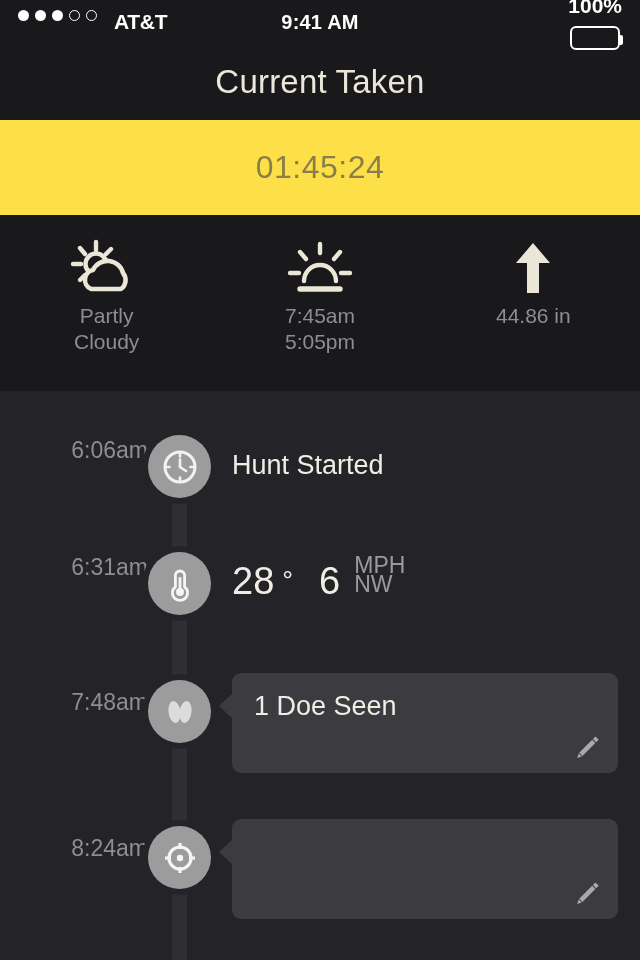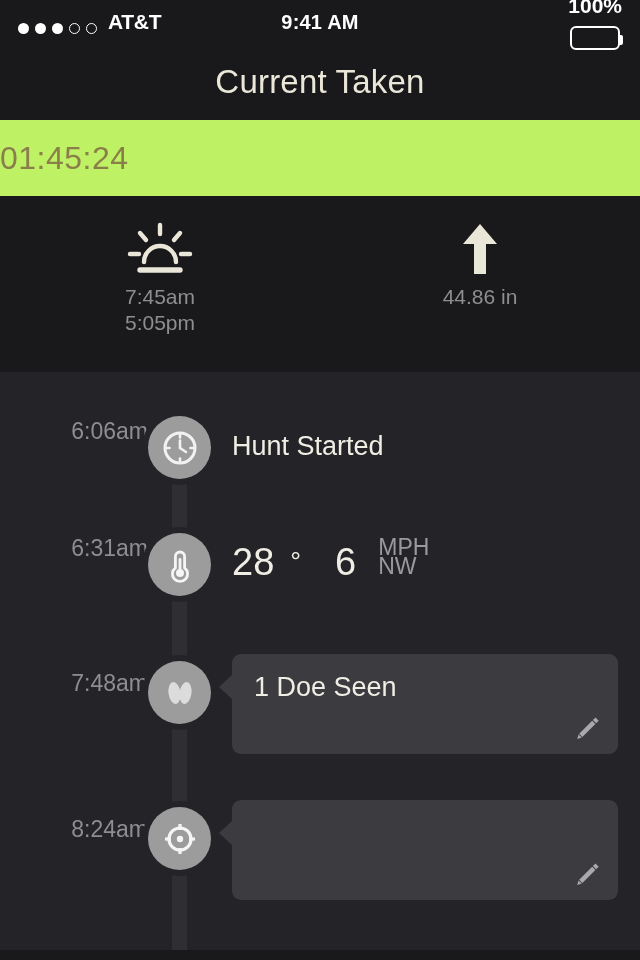--- a/index.html
+++ b/index.html
@@ -9,21 +9,21 @@
     font-family:"Liberation Sans", sans-serif;
     overflow:hidden;
   }
   #screen { position:relative; width:640px; height:960px; background:#19191c; }
 
   
   .statusbar{
     position:relative; height:44px; background:#19191c;
     display:flex; align-items:center; padding:0 18px;
   }
-  .sb-left{ display:flex; align-items:flex-end; gap:7px; }
+  .sb-left{ display:flex; align-items:flex-start; gap:13px; }
   .dots{ display:flex; align-items:center; gap:6px; }
   .dot{ width:11px; height:11px; border-radius:50%; background:#ffffff; }
   .dot.empty{ background:transparent; border:1.6px solid #ffffff; width:11px; height:11px; }
   .carrier{ color:#ffffff; font-size:21px; font-weight:bold; letter-spacing:-0.3px; margin-left:4px; }
   .sb-center{
     position:absolute; left:0; right:0; text-align:center;
     color:#ffffff; font-size:20px; font-weight:bold; letter-spacing:0.2px;
     pointer-events:none;
   }
   .sb-right{ margin-left:auto; display:flex; align-items:center; gap:8px;flex-direction:column; }
@@ -31,22 +31,22 @@
   .batt{ position:relative; width:50px; height:24px; border:2px solid #ffffff; border-radius:6px; padding:2px; }
   .batt-fill{ height:100%; width:100%; background:#ffffff; border-radius:3px; }
   .batt-nub{ position:absolute; right:-5px; top:7px; width:4px; height:10px; background:#ffffff; border-radius:0 2px 2px 0; }
 
   
   .navbar{ height:76px; background:#19191c; display:flex; align-items:center; justify-content:center; }
   .nav-title{ color:#eae7d8; font-size:33px; font-weight:400; letter-spacing:0.2px; }
 
   
   .timerbar{
-    height:76px; background:#bef264;
-    display:flex; align-items:center; 
+    height:95px; background:#fde047;
+    display:flex; align-items:center; justify-content:center;
   }
   .timer-text{ color:#8a7f4a; font-size:32px; letter-spacing:0.5px; }
 
   
   .weather{
     background:#19191c; height:176px; display:flex;
     align-items:flex-start; padding-top:22px;
   }
   .wcol{ flex:1; display:flex; flex-direction:column; align-items:center; }
   .wicon{ height:62px; display:flex; align-items:center; justify-content:center; }
@@ -69,21 +69,21 @@
     color:#8e8e91; font-size:23px; line-height:30px;
   }
   .badge{
     position:absolute; left:148px; width:63px; height:63px; border-radius:50%;
     background:#9c9c9c; display:flex; align-items:center; justify-content:center;
     box-shadow:0 0 0 6px #242428;
   }
   .row-body{ position:absolute; left:232px; right:22px; }
   .row-title{ color:#f0eee4; font-size:27px; line-height:34px; }
 
-  .temp-line{ display:flex; align-items:flex-end; gap:8px; color:#f0eee4; }
+  .temp-line{ display:flex; align-items:center; gap:0; color:#f0eee4; }
   .temp-val{ font-size:38px; line-height:40px; }
   .deg{ font-size:27px; line-height:40px; margin-left:8px; }
   .wind-val{ font-size:38px; line-height:40px; margin-left:26px; }
   .wind-units{
     display:inline-block; margin-left:14px; color:#9a9a9d;
     font-size:23px; line-height:19px; white-space:pre-line;
     position:relative; top:-6px;
   }
 
   .card{
@@ -130,20 +130,37 @@
   <div class="navbar">
     <div class="nav-title">Current Taken</div>
   </div>
 
   <div class="timerbar">
     <div class="timer-text">01:45:24</div>
   </div>
 
   <div class="weather">
 
+    <div class="wcol">
+      <div class="wicon">
+        <svg width="76" height="58" viewBox="0 0 76 58">
+          <g stroke="#eae7d8" stroke-width="4.4" stroke-linecap="round" fill="none">
+            <line x1="27" y1="3" x2="27" y2="11"></line>
+            <line x1="11" y1="9" x2="16" y2="15"></line>
+            <line x1="4" y1="25" x2="12" y2="25"></line>
+            <line x1="11" y1="41" x2="16" y2="36"></line>
+            <line x1="42" y1="10" x2="37" y2="15"></line>
+          </g>
+          <circle cx="27" cy="25" r="10.5" fill="none" stroke="#eae7d8" stroke-width="4.4"></circle>
+          <path d="M22 50 a10 10 0 0 1 2 -19 a16 16 0 0 1 30 3 a11 11 0 0 1 -2 16 z" fill="#19191c" stroke="#eae7d8" stroke-width="4.6" stroke-linejoin="round"></path>
+        </svg>
+      </div>
+      <div class="wlabel">Partly
+Cloudy</div>
+    </div>
 
     <div class="wcol">
       <div class="wicon">
         <svg width="70" height="58" viewBox="0 0 70 58">
           <g stroke="#eae7d8" stroke-width="4.4" stroke-linecap="round" fill="none">
             <line x1="35" y1="5" x2="35" y2="14"></line>
             <line x1="15" y1="13" x2="21" y2="20"></line>
             <line x1="55" y1="13" x2="49" y2="20"></line>
             <line x1="5" y1="34" x2="14" y2="34"></line>
             <line x1="65" y1="34" x2="56" y2="34"></line>

